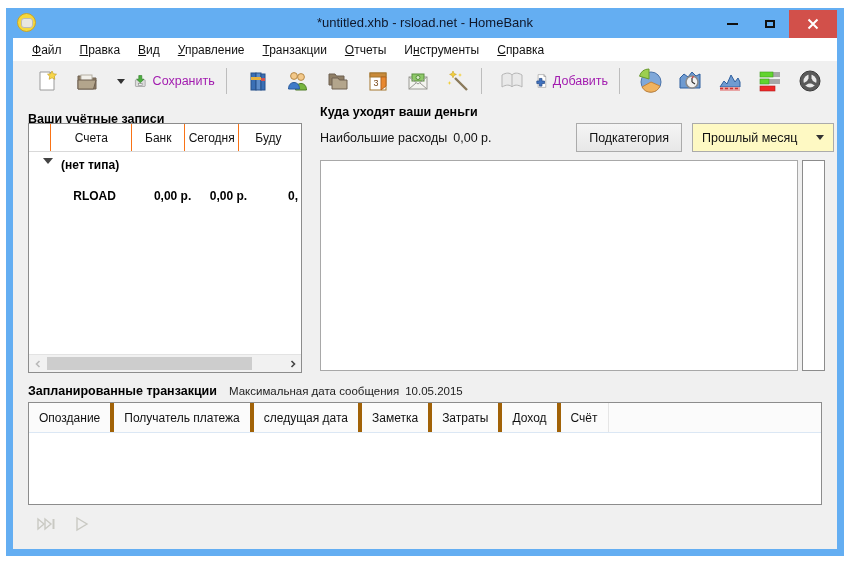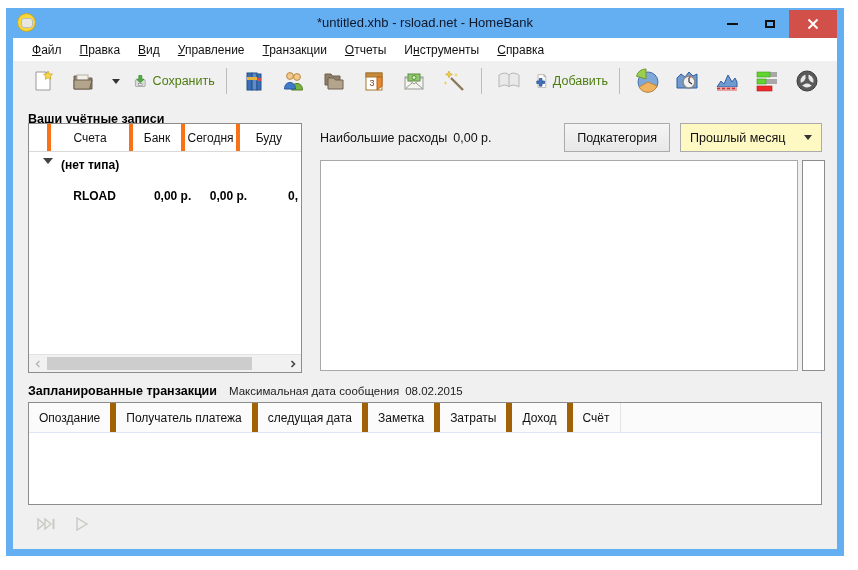--- a/index.html
+++ b/index.html
@@ -24,74 +24,74 @@
 
   
   .inner{position:absolute;left:7px;top:30px;right:7px;bottom:7px;background:#f0f0f0;overflow:hidden;}
 
   .menubar{height:24px;background:#ffffff;display:flex;align-items:center;padding-left:10px;
            font-size:12px;color:#111;border-bottom:1px solid #f0f0f0;box-sizing:border-box;}
   .menu-item{padding:0 9px;cursor:default;}
   .menu-item .key{text-decoration:underline;}
 
   .toolbar{height:38px;display:flex;align-items:center;padding:0 10px;}
-  .tbtn{height:32px;min-width:32px;display:flex;align-items:center;justify-content:center;gap:5px;
-        padding:0 4px;font-size:12.5px;color:#4d7c0f;border-radius:3px;}
+  .tbtn{height:32px;min-width:32px;display:flex;align-items:center;justify-content:flex-end;gap:5px;
+        padding:0 4px;font-size:12.5px;color:#a21caf;border-radius:3px;}
   .tbtn svg{display:block;}
   .tsep{width:1px;height:26px;background:#bdbdbd;margin:0 7px;}
   .caret{width:0;height:0;border-left:4px solid transparent;border-right:4px solid transparent;
          border-top:5px solid #333;}
   .tbtn.drop{min-width:18px;}
 
   .main{position:absolute;left:0;right:0;top:62px;bottom:0;}
 
   .sec-title{position:absolute;font-weight:bold;font-size:12.5px;color:#000;}
 
   
   #accounts-panel{position:absolute;left:15px;top:23px;width:274px;height:250px;background:#fff;
                   border:1px solid #8c8c8c;box-sizing:border-box;overflow:hidden;}
   .acc-cols{display:flex;height:27px;border-bottom:1px solid #d9d9d9;font-size:12px;color:#111;}
-  .acc-cols .hc{display:flex;align-items:center;justify-content:center;border-right:4px solid #f97316;
+  .acc-cols .hc{display:flex;align-items:center;justify-content:center;border-right:1px solid #f97316;
                 box-sizing:border-box;overflow:hidden;white-space:nowrap;}
   .hc.c0{width:26px;} .hc.c1{width:96px;} .hc.c2{width:62px;} .hc.c3{width:64px;} .hc.c4{width:70px;border-right:none;justify-content:flex-start;padding-left:16px;}
   .acc-group{display:flex;align-items:flex-start;height:26px;margin-top:6px;font-weight:bold;font-size:12px;color:#000;}
   .tri-expanded{width:0;height:0;border-left:5px solid transparent;border-right:5px solid transparent;
                 border-top:6px solid #444;margin:0 8px 0 14px;}
   .acc-row{display:flex;height:24px;align-items:center;font-size:12px;color:#000;font-weight:bold;}
   .acc-row .bc{box-sizing:border-box;white-space:nowrap;overflow:hidden;}
   .bc.c0{width:26px;} .bc.c1{width:96px;padding-left:21px;} .bc.c2{width:62px;text-align:right;padding-right:5px;}
   .bc.c3{width:64px;text-align:right;padding-right:7px;} .bc.c4{width:52px;text-align:right;padding-right:3px;}
 
   .hscroll{position:absolute;left:0;right:0;bottom:0;height:17px;background:#f1f1f1;border-top:1px solid #e3e3e3;}
   .hs-arrow{position:absolute;top:0;width:17px;height:17px;display:flex;align-items:center;justify-content:center;}
   .hs-left{left:0;} .hs-right{right:0;}
   .hs-thumb{position:absolute;left:18px;top:2px;width:205px;height:13px;background:#cdcdcd;}
 
   
-  #spending-controls{position:absolute;left:307px;top:23px;right:15px;height:29px;display:flex;align-items:center;
+  #spending-controls{position:absolute;left:307px;top:23px;right:3px;height:29px;display:flex;align-items:center;
                      font-size:12.5px;color:#111;}
   .spacer{flex:1;}
   .toggle{height:29px;box-sizing:border-box;padding:0 12px;display:flex;align-items:center;
           border:1px solid #ababab;background:linear-gradient(#f5f5f5,#e7e7e7);margin-left:3px;}
   .toggle.active{background:#cfe6f8;border-color:#5b9bd5;}
   .combo{width:142px;height:29px;box-sizing:border-box;margin-left:10px;border:1px solid #ababab;background:#fef9c3;
          display:flex;align-items:center;justify-content:space-between;padding:0 9px;}
 
   #chart-box{position:absolute;left:307px;top:60px;width:478px;height:211px;background:#fff;
              border:1px solid #a8a8a8;box-sizing:border-box;}
   #chart-vscroll{position:absolute;left:789px;top:60px;width:23px;height:211px;background:#fff;
              border:1px solid #8c8c8c;box-sizing:border-box;}
 
   
   #scheduled-title{left:15px;top:284px;}
   .note{font-weight:normal;font-size:11.5px;color:#1c1c1c;margin-left:12px;margin-top:24px;}
   #scheduled-table{position:absolute;left:15px;top:302px;width:794px;height:103px;background:#fff;
                    border:1px solid #8c8c8c;box-sizing:border-box;}
   .sch-cols{display:flex;height:29px;background:#fbfbfb;border-bottom:1px solid #dbe7f4;font-size:12px;color:#111;}
-  .sch-cols .sc{display:flex;align-items:center;justify-content:center;border-right:6px solid #a16207;
+  .sch-cols .sc{display:flex;align-items:center;justify-content:center;border-right:4px solid #a16207;
                 box-sizing:border-box;white-space:nowrap;padding:0 10px;}
   .sc.last{border-right:1px solid #e5e5e5;}
 
   #media-row{position:absolute;left:23px;top:416px;display:flex;gap:18px;align-items:center;}
   #media-row svg{display:block;}
 </style>
 </head>
 <body>
 
 <div class="window">
@@ -289,35 +289,36 @@
           </div>
           <div class="hs-thumb"></div>
           <div class="hs-arrow hs-right">
             <svg width="8" height="8" viewBox="0 0 8 8">
                 <path d="M2.5 1 L5.5 4 L2.5 7" fill="none" stroke="#444" stroke-width="1.6"></path>
               </svg>
           </div>
         </div>
       </div>
 
+      <div class="sec-title" style="left:307px;top:5px;">Куда уходят ваши деньги</div>
       <div id="spending-controls">
         <span>Наибольшие расходы</span>
         <span style="margin-left:6px;">0,00 р.</span>
         <div class="spacer"></div>
         <div class="toggle">Подкатегория</div>
         <div class="combo">
           <span>Прошлый месяц</span>
           <div class="caret"></div>
         </div>
       </div>
       <div id="chart-box"></div>
       <div id="chart-vscroll"></div>
 
       <div class="sec-title" id="scheduled-title">
-        <span>Запланированные транзакции</span><span class="note">Максимальная дата сообщения</span><span class="note" style="margin-left:6px;">08.02.2015</span>
+        <span>Запланированные транзакции</span><span class="note">Максимальная дата сообщения</span><span class="note" style="margin-left:6px;">10.05.2015</span>
       </div>
       <div id="scheduled-table">
         <div class="sch-cols">
           <div class="sc">Опоздание</div>
           <div class="sc">Получатель платежа</div>
           <div class="sc">следущая дата</div>
           <div class="sc">Заметка</div>
           <div class="sc">Затраты</div>
           <div class="sc">Доход</div>
           <div class="sc last">Счёт</div>

